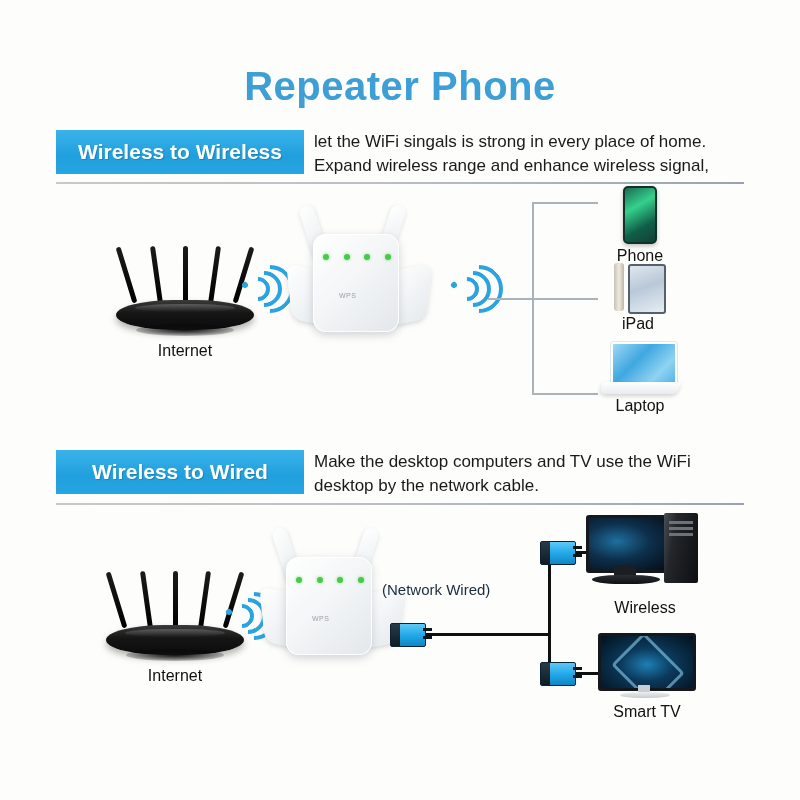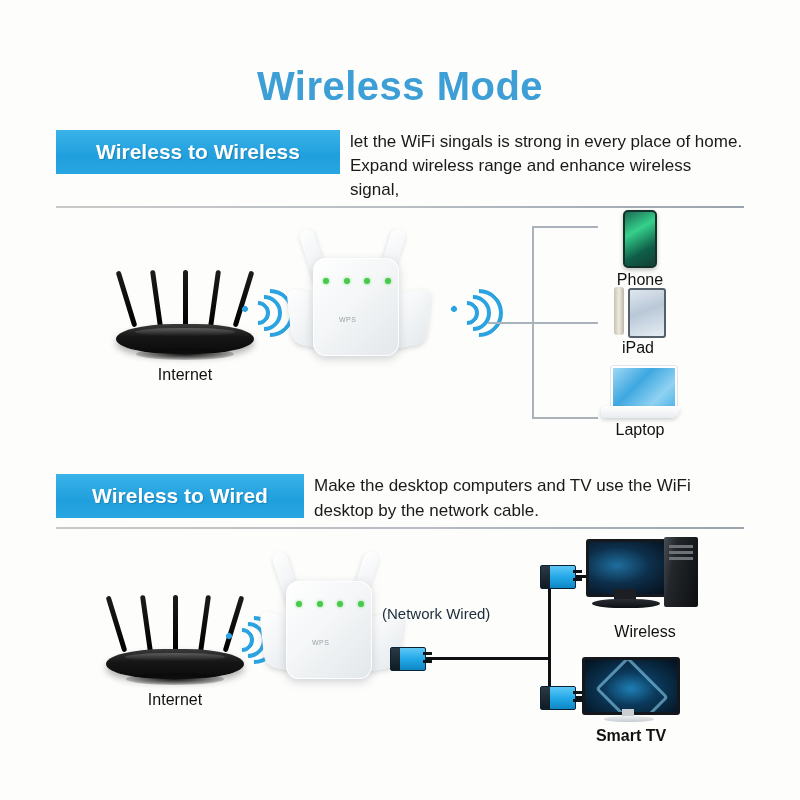--- a/index.html
+++ b/index.html
@@ -40,21 +40,21 @@
     font-size: 21px;
     font-weight: bold;
     display: flex;
     align-items: center;
     justify-content: center;
     padding: 0 14px;
     text-shadow: 1px 1px 1px rgba(0,0,0,0.18);
     white-space: nowrap;
     box-sizing: border-box;
   }
-  .badge-w2w { width: 284px; height: 44px; }
+  .badge-w2w { width: 248px; height: 44px; }
   .badge-w2d { width: 248px; height: 44px; }
   .desc {
     flex: 1;
     font-size: 17px;
     color: #1a1a1a;
     line-height: 1.42;
     padding-left: 10px;
     display: flex;
     flex-direction: column;
     justify-content: center;
@@ -257,21 +257,21 @@
   }
   .rj45 .pin1 { top: 5px; }
   .rj45 .pin2 { top: 13px; }
 
   
   .cable { position: absolute; background: #0d0f11; }
 </style>
 </head>
 <body>
 
-<div class="page-title">Wireless Mode</div>
+<div class="page-title">Repeater Phone</div>
 
 <div class="section-head" style="margin-top:24px;">
   <div class="badge badge-w2w">Wireless to Wireless</div>
   <div class="desc">
     <span>let the WiFi singals is strong in every place of home.</span>
     <span>Expand wireless range and enhance wireless signal,</span>
   </div>
 </div>
 <div class="divider"></div>
 
@@ -442,21 +442,21 @@
         <div class="foot"></div>
       <div class="tower">
         <i style="top:8px;"></i>
           <i style="top:14px;"></i>
           <i style="top:20px;"></i>
       </div>
     </div>
     <div class="dev-label" style="margin-top:4px;">Wireless</div>
   </div>
 
-  <div class="abs" style="left:576px; top:128px; width:110px;font-weight:bold;">
+  <div class="abs" style="left:592px; top:128px; width:110px;">
     <div class="tv-ico" style="margin:0 auto;">
       <div class="scr"></div>
         <div class="neck"></div>
         <div class="base2"></div>
     </div>
     <div class="dev-label" style="margin-top:4px;">Smart TV</div>
   </div>
 </div>
 
 </body></html>

